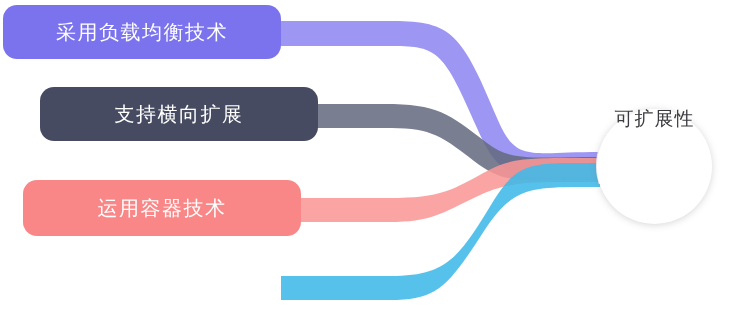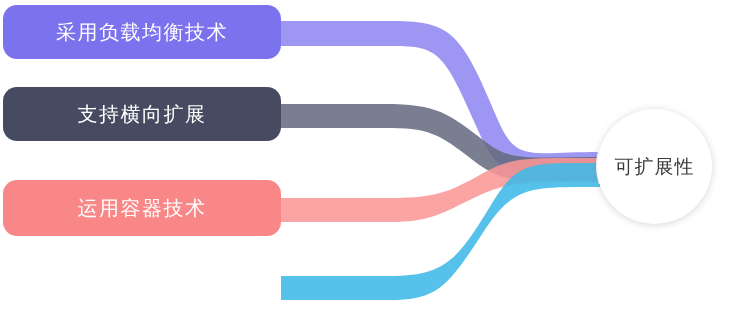--- a/index.html
+++ b/index.html
@@ -37,35 +37,34 @@
     z-index: 3;
   }
   .node-label {
     color: #ffffff;
     font-size: 20px;
     letter-spacing: 1.5px;
     line-height: 1;
     white-space: nowrap;
   }
   #box-0 { top: 5px;   height: 54px; }
-  #box-1 { top: 87px;  height: 54px; }
-  #box-2 { top: 180px; height: 56px; }
+  #box-1 { top: 87px;  height: 54px; margin-left: 37px; }
+  #box-2 { top: 180px; height: 56px; margin-left: 20px; }
   #box-3 { top: 262px; height: 58px; }
 
   #target-node {
     position: absolute;
     left: 597px;
     top: 109px;
     width: 115px;
     height: 115px;
     border-radius: 50%;
     background: #ffffff;
     box-shadow: 0 1px 7px rgba(120,120,130,0.30);
     display: flex;
-    align-items: center;
     justify-content: center;
     z-index: 4;
   }
   #target-label {
     color: #3b3b3f;
     font-size: 19px;
     letter-spacing: 1px;
     line-height: 1;
     white-space: nowrap;
   }

